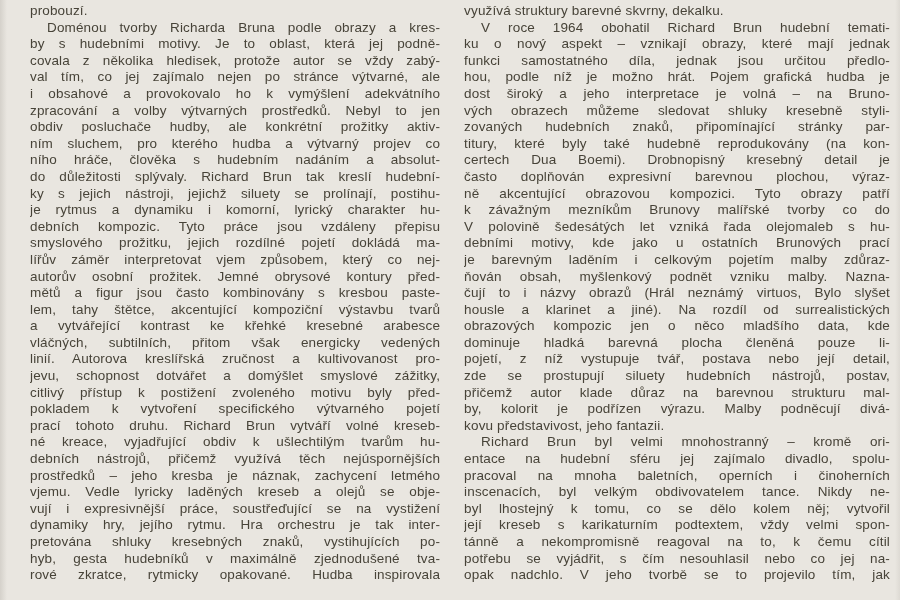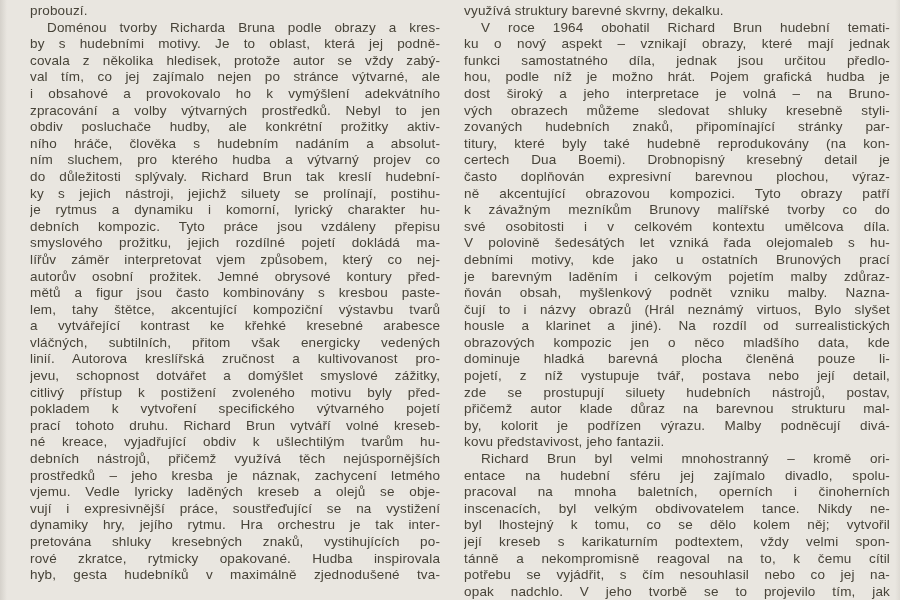--- a/index.html
+++ b/index.html
@@ -55,22 +55,22 @@
 <div class="page">
   <div class="column left">
       <div class="line no-just">probouzí.</div>
       <div class="line indent">Doménou tvorby Richarda Bruna podle obrazy a kres-</div>
       <div class="line">by s hudebními motivy. Je to oblast, která jej podně-</div>
       <div class="line">covala z několika hledisek, protože autor se vždy zabý-</div>
       <div class="line">val tím, co jej zajímalo nejen po stránce výtvarné, ale</div>
       <div class="line">i obsahové a provokovalo ho k vymýšlení adekvátního</div>
       <div class="line">zpracování a volby výtvarných prostředků. Nebyl to jen</div>
       <div class="line">obdiv posluchače hudby, ale konkrétní prožitky aktiv-</div>
+      <div class="line">ním sluchem, pro kterého hudba a výtvarný projev co</div>
       <div class="line">ního hráče, člověka s hudebním nadáním a absolut-</div>
-      <div class="line">ním sluchem, pro kterého hudba a výtvarný projev co</div>
       <div class="line">do důležitosti splývaly. Richard Brun tak kreslí hudební-</div>
       <div class="line">ky s jejich nástroji, jejichž siluety se prolínají, postihu-</div>
       <div class="line">je rytmus a dynamiku i komorní, lyrický charakter hu-</div>
       <div class="line">debních kompozic. Tyto práce jsou vzdáleny přepisu</div>
       <div class="line">smyslového prožitku, jejich rozdílné pojetí dokládá ma-</div>
       <div class="line">lířův záměr interpretovat vjem způsobem, který co nej-</div>
       <div class="line">autorův osobní prožitek. Jemné obrysové kontury před-</div>
       <div class="line">mětů a figur jsou často kombinovány s kresbou paste-</div>
       <div class="line">lem, tahy štětce, akcentující kompoziční výstavbu tvarů</div>
       <div class="line">a vytvářející kontrast ke křehké kresebné arabesce</div>
@@ -80,38 +80,37 @@
       <div class="line">citlivý přístup k postižení zvoleného motivu byly před-</div>
       <div class="line">pokladem k vytvoření specifického výtvarného pojetí</div>
       <div class="line">prací tohoto druhu. Richard Brun vytváří volné kreseb-</div>
       <div class="line">né kreace, vyjadřující obdiv k ušlechtilým tvarům hu-</div>
       <div class="line">debních nástrojů, přičemž využívá těch nejúspornějších</div>
       <div class="line">prostředků – jeho kresba je náznak, zachycení letmého</div>
       <div class="line">vjemu. Vedle lyricky laděných kreseb a olejů se obje-</div>
       <div class="line">vují i expresivnější práce, soustřeďující se na vystižení</div>
       <div class="line">dynamiky hry, jejího rytmu. Hra orchestru je tak inter-</div>
       <div class="line">pretována shluky kresebných znaků, vystihujících po-</div>
+      <div class="line">hyb, gesta hudebníků v maximálně zjednodušené tva-</div>
       <div class="line">rové zkratce, rytmicky opakované. Hudba inspirovala</div>
-      <div class="line">hyb, gesta hudebníků v maximálně zjednodušené tva-</div>
     </div>
   <div class="column right">
       <div class="line no-just">využívá struktury barevné skvrny, dekalku.</div>
       <div class="line indent">V roce 1964 obohatil Richard Brun hudební temati-</div>
       <div class="line">ku o nový aspekt – vznikají obrazy, které mají jednak</div>
       <div class="line">funkci samostatného díla, jednak jsou určitou předlo-</div>
       <div class="line">hou, podle níž je možno hrát. Pojem grafická hudba je</div>
       <div class="line">dost široký a jeho interpretace je volná – na Bruno-</div>
       <div class="line">vých obrazech můžeme sledovat shluky kresebně styli-</div>
       <div class="line">zovaných hudebních znaků, připomínající stránky par-</div>
       <div class="line">titury, které byly také hudebně reprodukovány (na kon-</div>
       <div class="line">certech Dua Boemi). Drobnopisný kresebný detail je</div>
       <div class="line">často doplňován expresivní barevnou plochou, výraz-</div>
       <div class="line">ně akcentující obrazovou kompozici. Tyto obrazy patří</div>
       <div class="line">k závažným mezníkům Brunovy malířské tvorby co do</div>
-      <div class="line">své osobitosti i v celkovém kontextu umělcova díla.</div>
       <div class="line">V polovině šedesátých let vzniká řada olejomaleb s hu-</div>
       <div class="line">debními motivy, kde jako u ostatních Brunových prací</div>
       <div class="line">je barevným laděním i celkovým pojetím malby zdůraz-</div>
       <div class="line">ňován obsah, myšlenkový podnět vzniku malby. Nazna-</div>
       <div class="line">čují to i názvy obrazů (Hrál neznámý virtuos, Bylo slyšet</div>
       <div class="line">housle a klarinet a jiné). Na rozdíl od surrealistických</div>
       <div class="line">obrazových kompozic jen o něco mladšího data, kde</div>
       <div class="line">dominuje hladká barevná plocha členěná pouze li-</div>
       <div class="line">pojetí, z níž vystupuje tvář, postava nebo její detail,</div>
       <div class="line">zde se prostupují siluety hudebních nástrojů, postav,</div>

